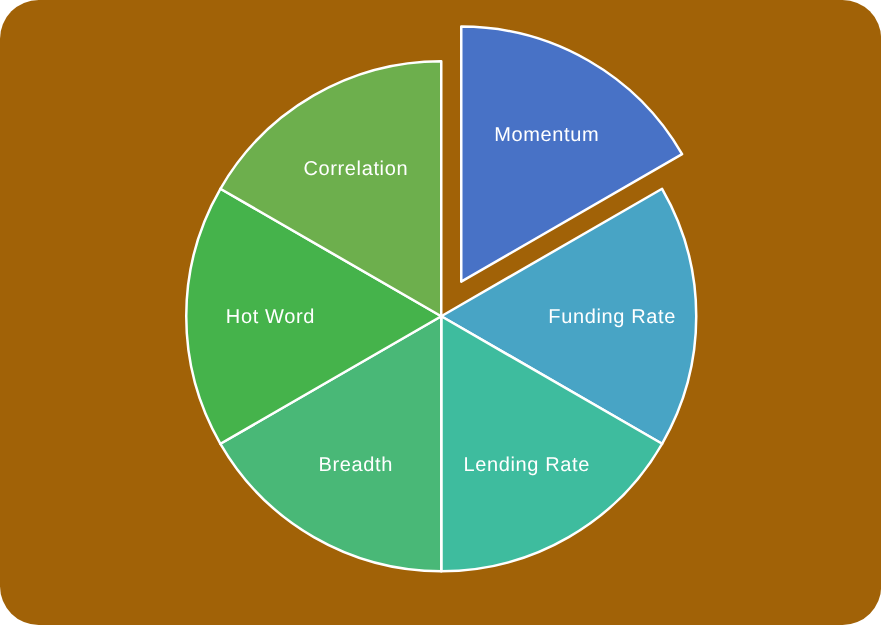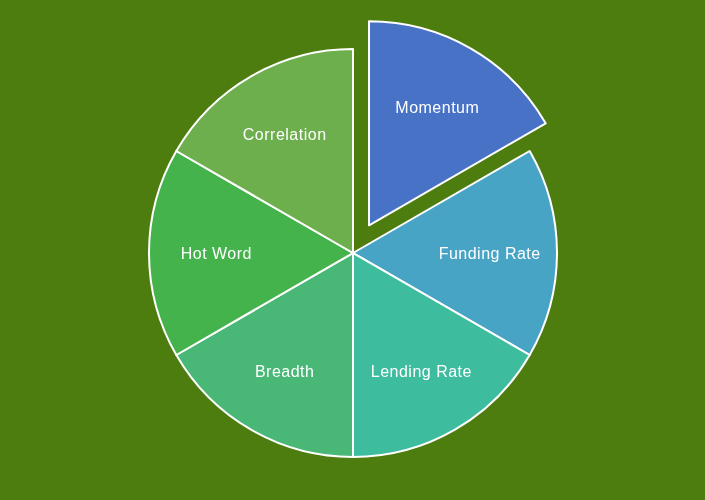--- a/index.html
+++ b/index.html
@@ -7,21 +7,22 @@
     padding: 0;
     width: 705px;
     height: 500px;
     overflow: hidden;
     font-family: "Liberation Sans", sans-serif;
   }
   .stage {
     position: relative;
     width: 705px;
     height: 500px;
-    background: #4d7c0f;
+    background: #a16207;
+    border-radius: 31px;
   }
   svg { display: block; }
   .slice-label {
     font-family: "Liberation Sans", sans-serif;
     font-size: 16px;
     letter-spacing: 0.5px;
     fill: #ffffff;
     text-anchor: middle;
     pointer-events: none;
   }

